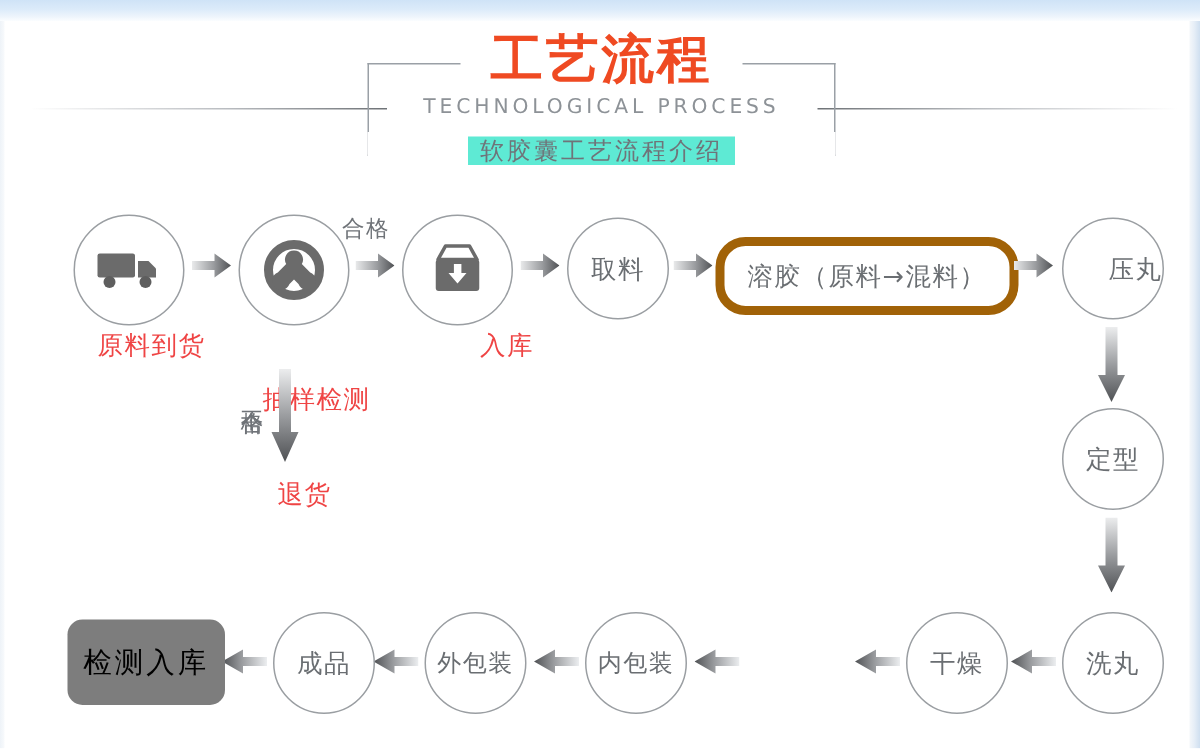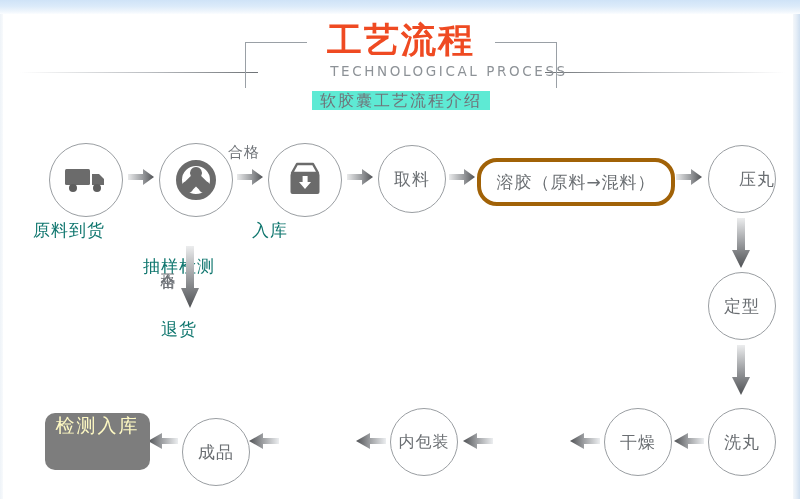--- a/index.html
+++ b/index.html
@@ -29,21 +29,21 @@
   .frame-r{position:absolute;right:0;top:18px;width:1px;height:62px;background:#9aa0a6;}
   .frame-t-l{position:absolute;left:0;top:18px;width:62px;height:1px;background:#9aa0a6;}
   .frame-t-r{position:absolute;right:0;top:18px;width:62px;height:1px;background:#9aa0a6;}
   .frame-b-l{position:absolute;left:0;top:79px;width:58px;height:1px;background:#9aa0a6;}
   .frame-b-r{position:absolute;right:0;top:79px;width:56px;height:1px;background:#9aa0a6;}
 
   .title-cn{position:absolute;left:0;top:-4px;width:312px;text-align:center;
     font-size:35px;font-weight:bold;color:#ef4a22;letter-spacing:2px;line-height:40px;
     font-family:"DejaVu Sans","Liberation Sans",sans-serif;}
   .title-en{position:absolute;left:0;top:38px;width:312px;text-align:center;
-    font-size:13.5px;color:#8d9297;letter-spacing:2.6px;line-height:18px;margin-left:48px;}
+    font-size:13.5px;color:#8d9297;letter-spacing:2.6px;line-height:18px;}
   .title-sub{position:absolute;left:0;top:64px;width:312px;text-align:center;
     font-size:16px;color:#6f7479;letter-spacing:2px;line-height:26px;
     background:#fff;}
   .title-sub span{background:#5eead4;padding:0 8px;}
 
   
   .oem{position:absolute;left:196px;top:236px;width:500px;height:160px;
     font-size:175px;font-weight:bold;letter-spacing:6px;line-height:160px;
     font-family:"DejaVu Sans","Liberation Sans",sans-serif;
     -webkit-background-clip:text;background-clip:text;color:transparent;
@@ -56,28 +56,28 @@
       linear-gradient(135deg,#9ad431 0%,#c3e85a 25%,#7fc11e 50%,#b6e247 72%,#88c924 100%);
     text-shadow:3px 4px 2px rgba(150,156,160,0.55);
     white-space:nowrap;
   }
 
   
   .circ{position:absolute;border:1px solid #9a9ea2;border-radius:50%;
     background:rgba(255,255,255,0.0);
     display:flex;align-items:center;justify-content:center;
     color:#6a6e72;font-size:17px;letter-spacing:1px;}
-  .pill{position:absolute;border:4px solid #a16207;border-radius:20px;
+  .pill{position:absolute;border:6px solid #a16207;border-radius:20px;
     display:flex;align-items:center;justify-content:center;
     color:#6a6e72;font-size:17px;letter-spacing:1px;background:#fff;}
   .boxgray{position:absolute;border-radius:10px;background:#7d7d7d;
-    display:flex;justify-content:center;
-    color:#fef9c3;font-size:19px;letter-spacing:2px;}
-  .nodelabel{position:absolute;color:#0f766e;font-size:17px;letter-spacing:1px;
-    white-space:nowrap;text-align:left;}
+    display:flex;align-items:center;justify-content:center;
+    color:#000000;font-size:19px;letter-spacing:2px;}
+  .nodelabel{position:absolute;color:#ef4444;font-size:17px;letter-spacing:1px;
+    white-space:nowrap;text-align:right;}
   .edgelabel{position:absolute;color:#6f7378;font-size:15px;letter-spacing:1px;white-space:nowrap;}
   .edgelabel.vert{writing-mode:vertical-rl;text-orientation:upright;letter-spacing:0px;}
 
   
   .arrow{position:absolute;}
   .arrow svg{display:block;}
 
   
   .icon-wrap{display:flex;align-items:center;justify-content:center;width:100%;height:100%;}
 </style>
@@ -324,35 +324,38 @@
           <linearGradient id="al4" x1="1" y1="0" x2="0" y2="0">
         <stop offset="0%" stop-color="#eceef0"></stop>
             <stop offset="55%" stop-color="#9b9da0"></stop>
             <stop offset="100%" stop-color="#4f5154"></stop>
       </linearGradient>
         </defs>
       <path d="M30 6 h-16 v-5 l-14 8 14 8 v-5 h16 z" fill="url(#al4)"></path>
     </svg>
   </div>
 
+  <div class="circ" style="left:283px;top:408px;width:66px;height:66px;font-size:16px;">
+    <span>外包装</span>
+  </div>
 
   <div class="arrow" style="left:249px;top:432px;">
     <svg width="30" height="18" viewBox="0 0 30 18">
       <defs>
           <linearGradient id="al5" x1="1" y1="0" x2="0" y2="0">
         <stop offset="0%" stop-color="#eceef0"></stop>
             <stop offset="55%" stop-color="#9b9da0"></stop>
             <stop offset="100%" stop-color="#4f5154"></stop>
       </linearGradient>
         </defs>
       <path d="M30 6 h-16 v-5 l-14 8 14 8 v-5 h16 z" fill="url(#al5)"></path>
     </svg>
   </div>
 
-  <div class="circ" style="left:182px;top:418px;width:66px;height:66px;">
+  <div class="circ" style="left:182px;top:408px;width:66px;height:66px;">
     <span>成品</span>
   </div>
 
   <div class="arrow" style="left:148px;top:432px;">
     <svg width="30" height="18" viewBox="0 0 30 18">
       <defs>
           <linearGradient id="al6" x1="1" y1="0" x2="0" y2="0">
         <stop offset="0%" stop-color="#eceef0"></stop>
             <stop offset="55%" stop-color="#9b9da0"></stop>
             <stop offset="100%" stop-color="#4f5154"></stop>

